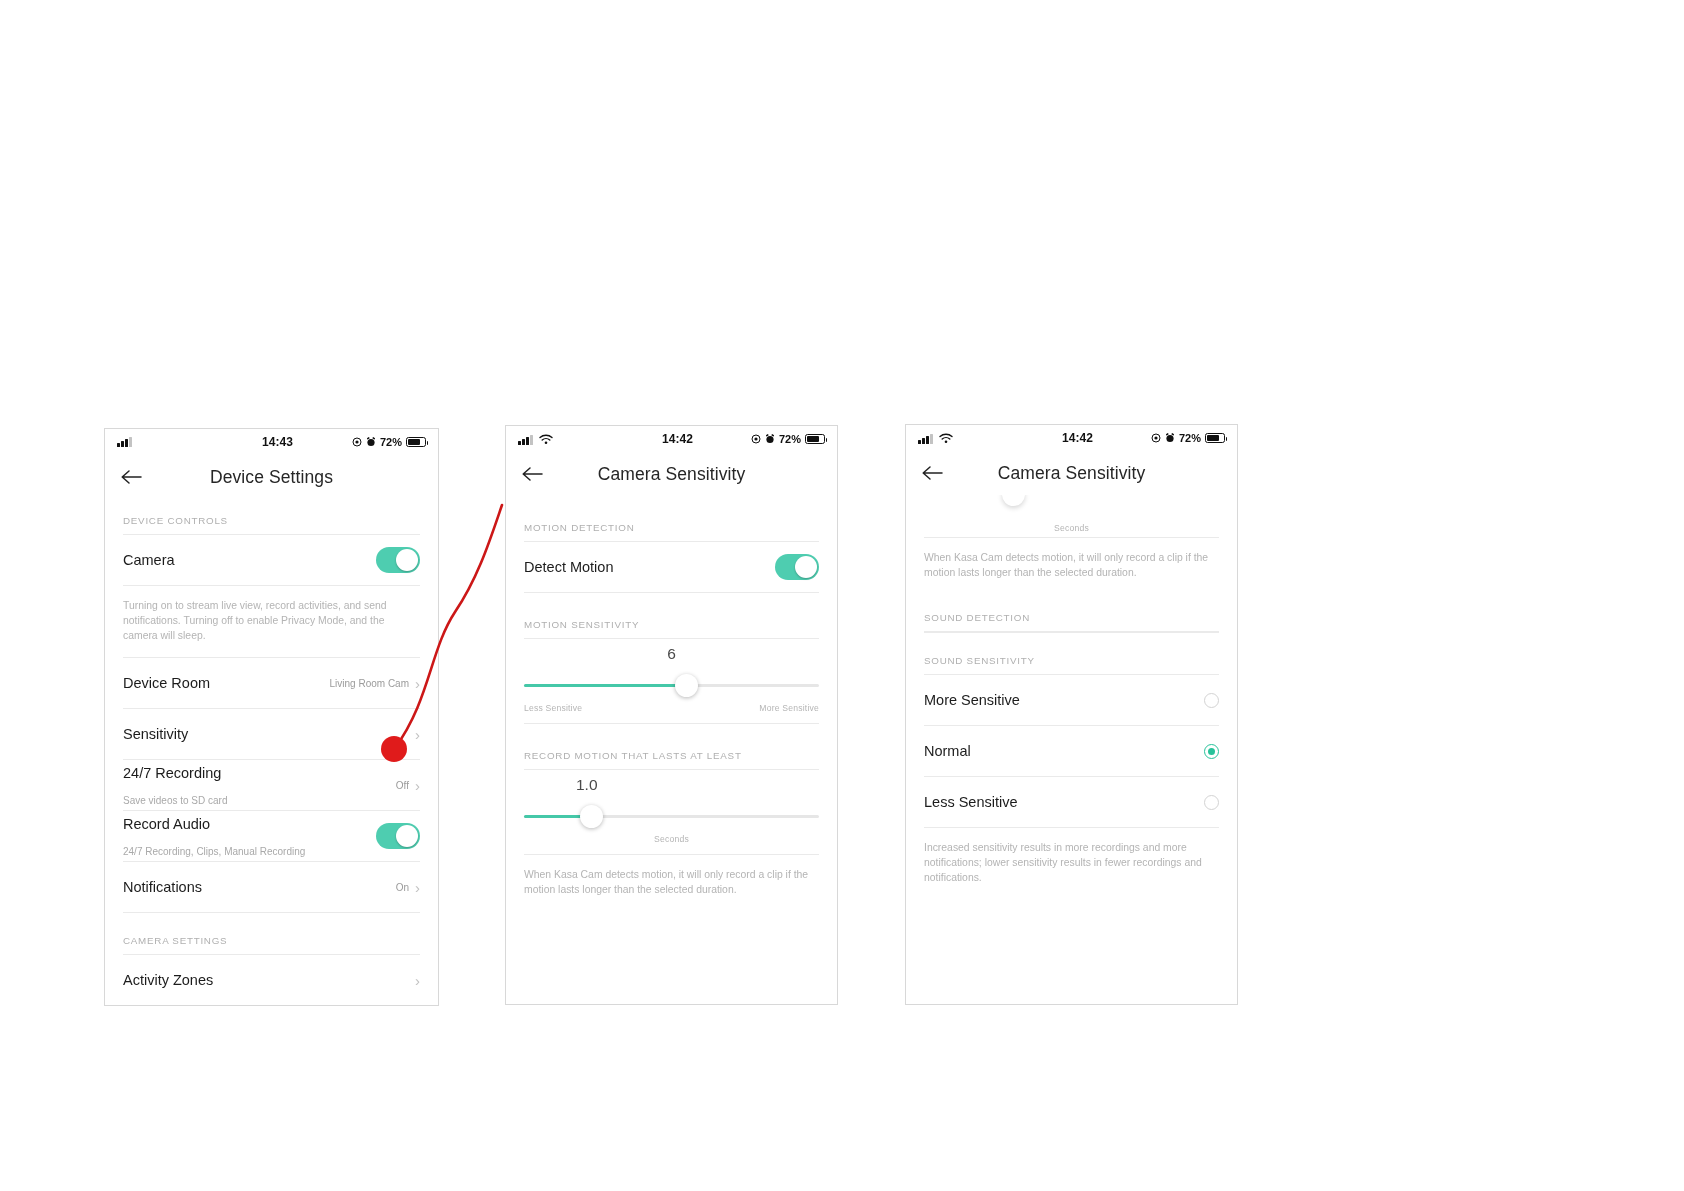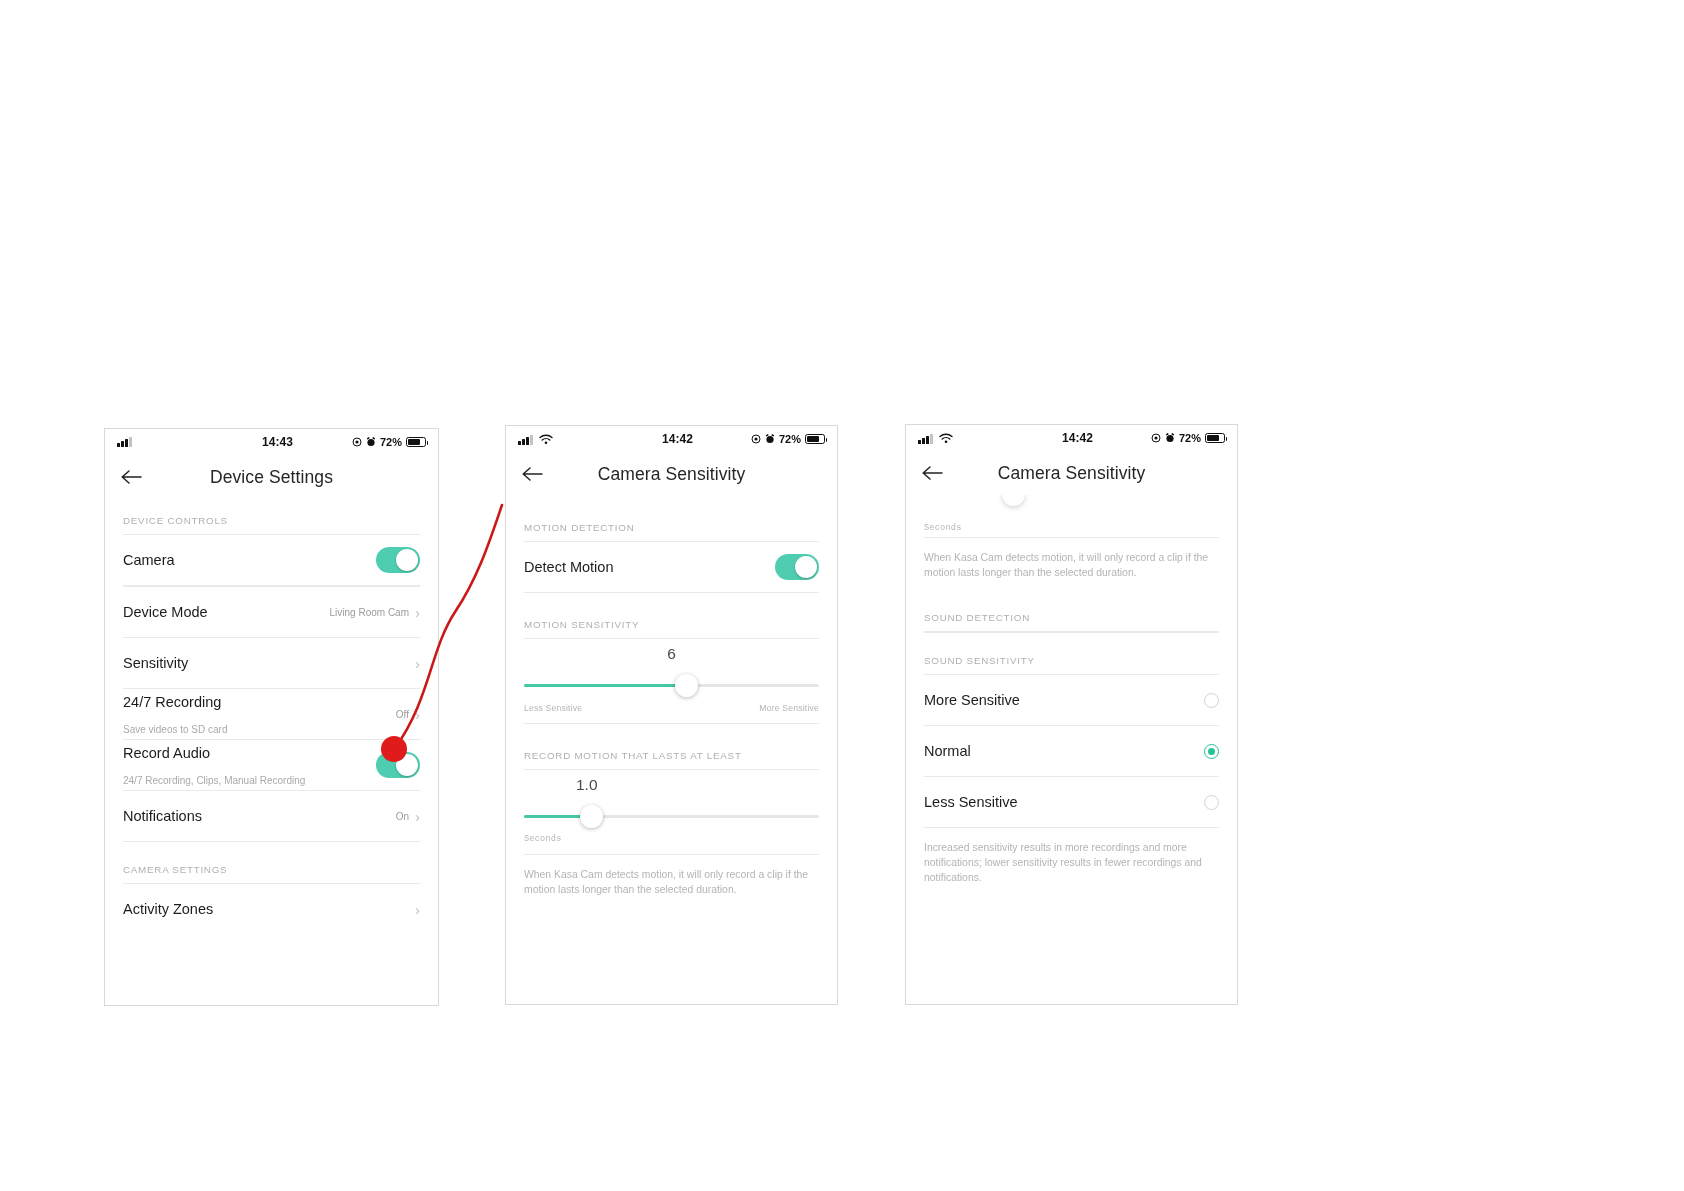--- a/index.html
+++ b/index.html
@@ -223,21 +223,21 @@
   }
   .slider-labels {
     display: flex;
     justify-content: space-between;
     font-size: 8.6px;
     color: #b5b5b5;
     letter-spacing: .2px;
     padding-top: 2px;
     padding-bottom: 8px;
   }
-  .slider-labels.right-only { justify-content: flex-start; font-family: Liberation Mono, monospace; }
+  .slider-labels.right-only { justify-content: center; }
 
   
   .radio {
     width: 15px; height: 15px;
     border-radius: 50%;
     border: 1.3px solid #d3d3d3;
     box-sizing: border-box;
     flex: none;
     cursor: pointer;
     position: relative;
@@ -327,25 +327,26 @@
 
     <div class="row">
       <div class="row-main">
         <div class="row-title">Camera</div>
       </div>
       <div class="toggle">
           <i></i>
         </div>
     </div>
     <div class="hr"></div>
-    <div class="hr"></div>
-
-    <div class="row">
-      <div class="row-main">
-          <div class="row-title">Device Mode</div>
+    <div class="note">Turning on to stream live view, record activities, and send notifications. Turning off to enable Privacy Mode, and the camera will sleep.</div>
+    <div class="hr"></div>
+
+    <div class="row">
+      <div class="row-main">
+          <div class="row-title">Device Room</div>
         </div>
       <div class="row-value">Living Room Cam</div>
       <div class="chevron">›</div>
     </div>
     <div class="hr"></div>
 
     <div class="row">
       <div class="row-main">
           <div class="row-title">Sensitivity</div>
         </div>

